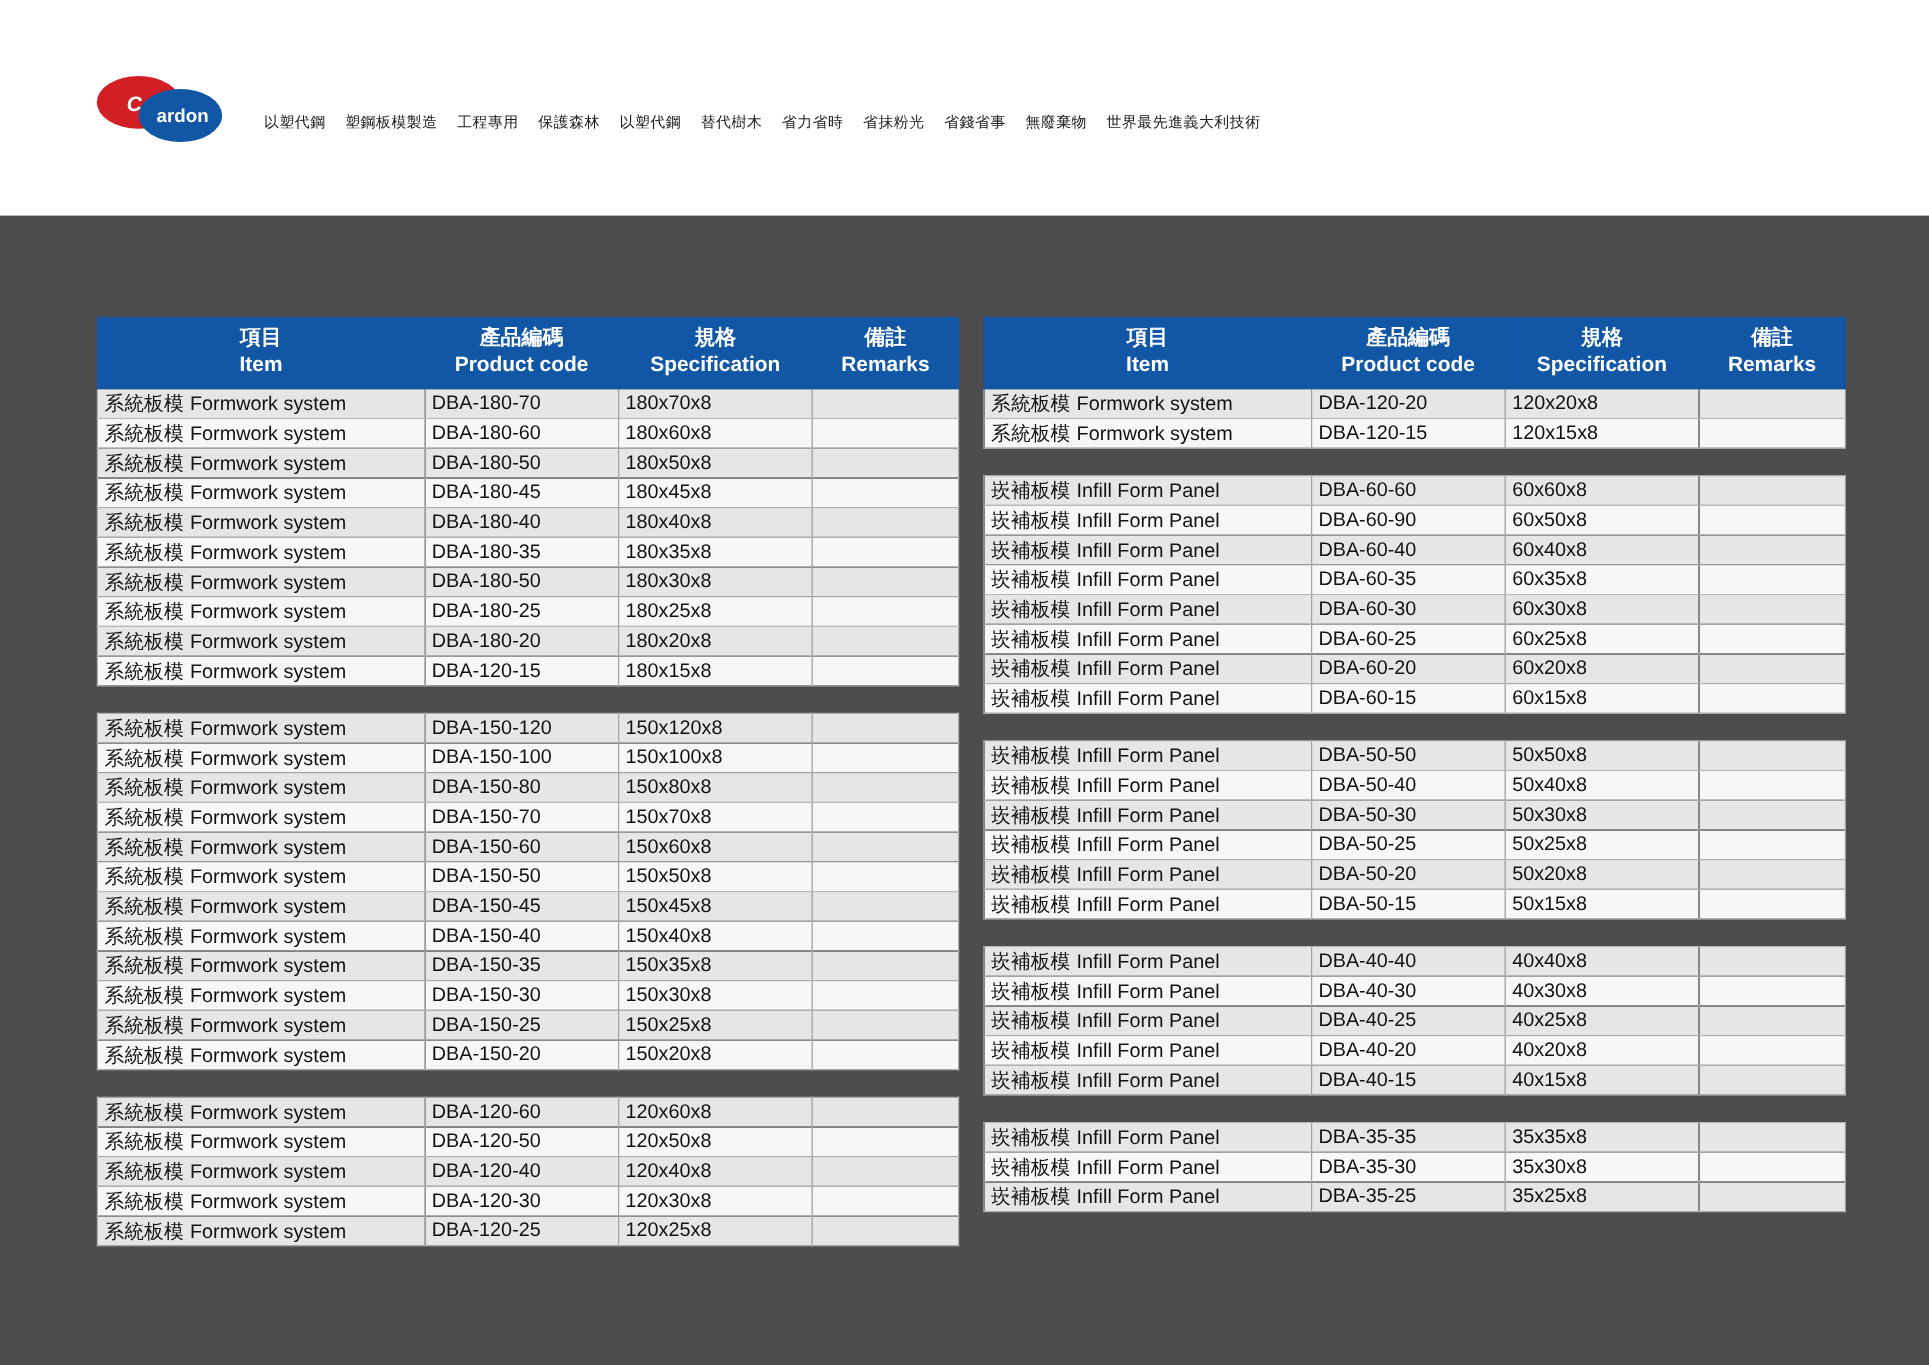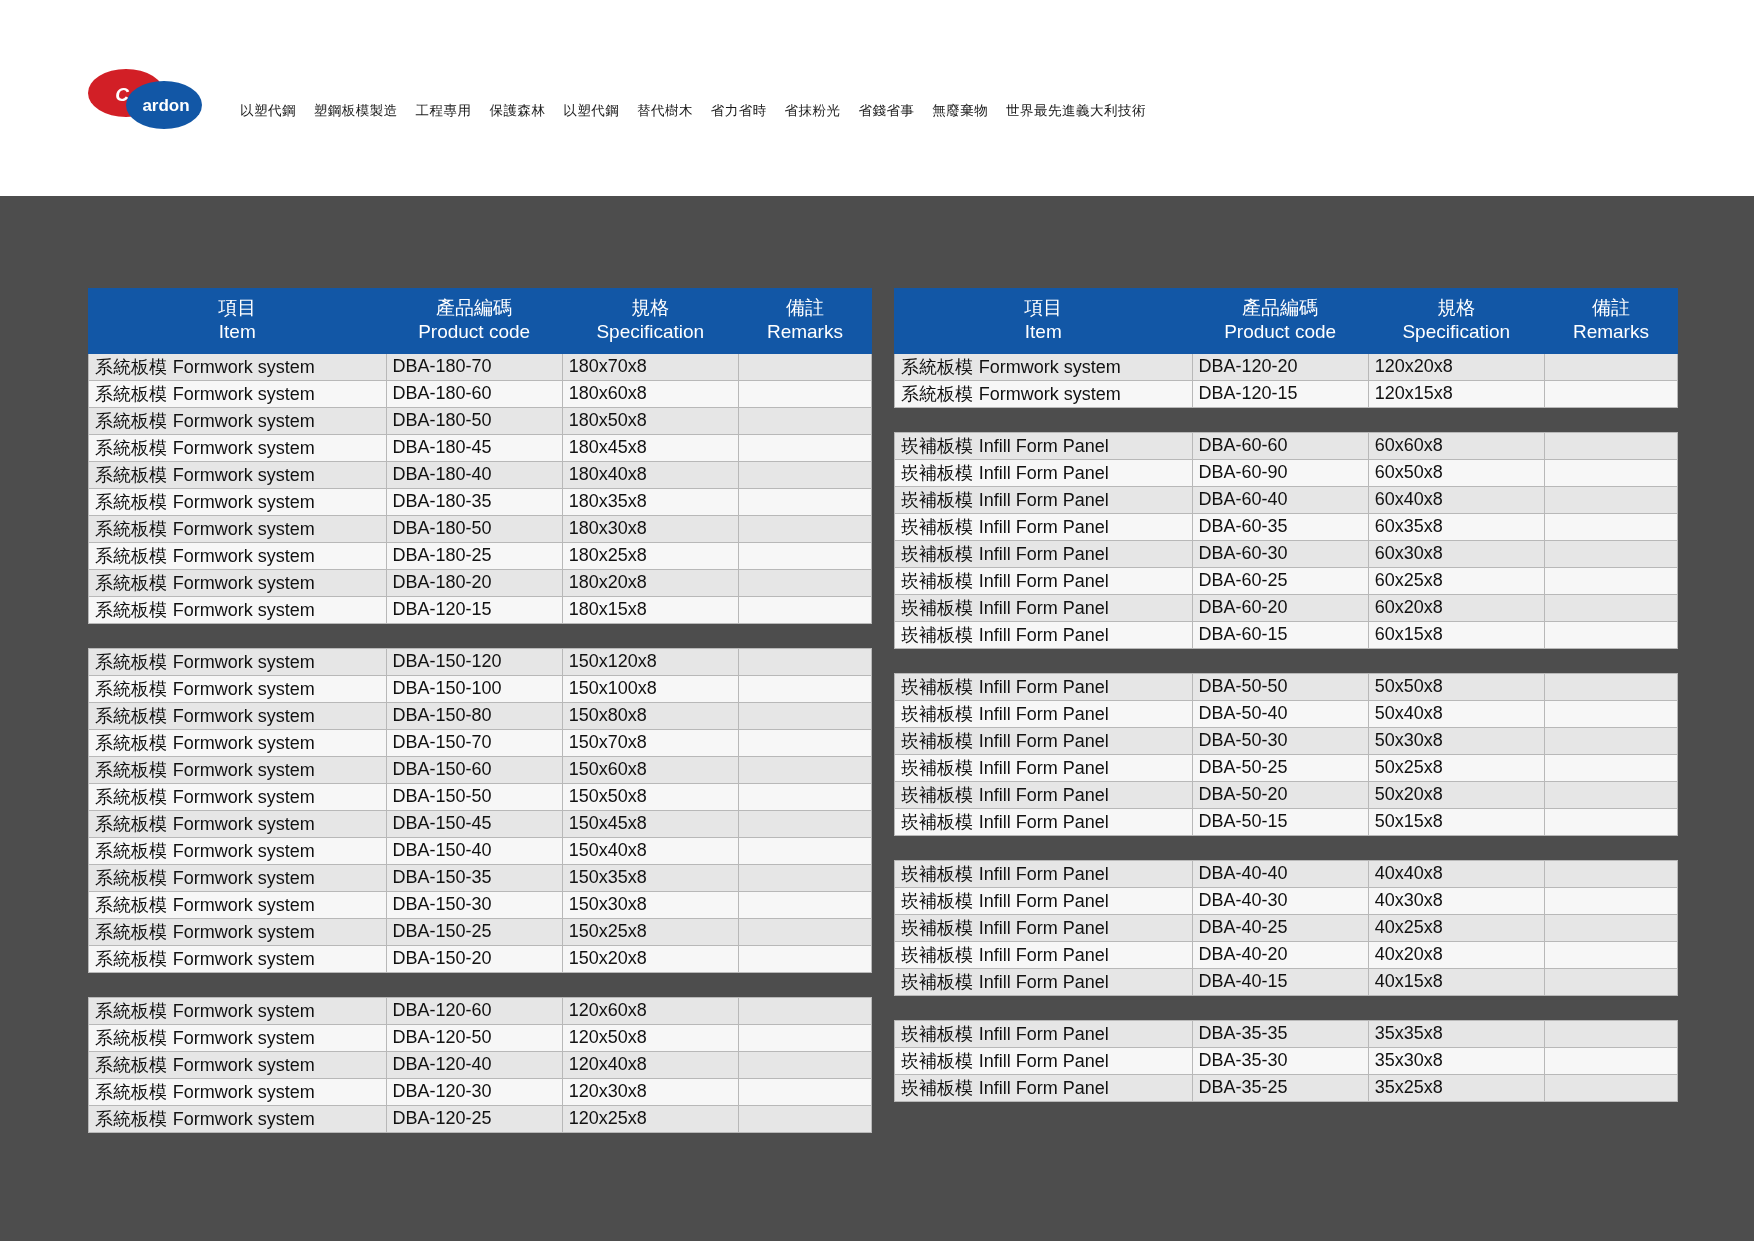--- a/index.html
+++ b/index.html
@@ -69,21 +69,21 @@
     width: 1590px;
     display: flex;
     gap: 22px;
   }
   .col { width: 784px; }
 
   table { border-collapse: collapse; width: 100%; table-layout: fixed; }
   th {
     background: #1257a6;
     color: #ffffff;
-    font-weight: normal;
+    font-weight: bold;
     font-size: 19px;
     padding: 6px 0 8px 0;
     line-height: 1.28;
     border: 1px solid #1257a6;
     font-family: "DejaVu Sans", sans-serif;
   }
   th .en { font-family: "Liberation Sans", sans-serif; }
   td {
     font-size: 18px;
     height: 26.6px;

